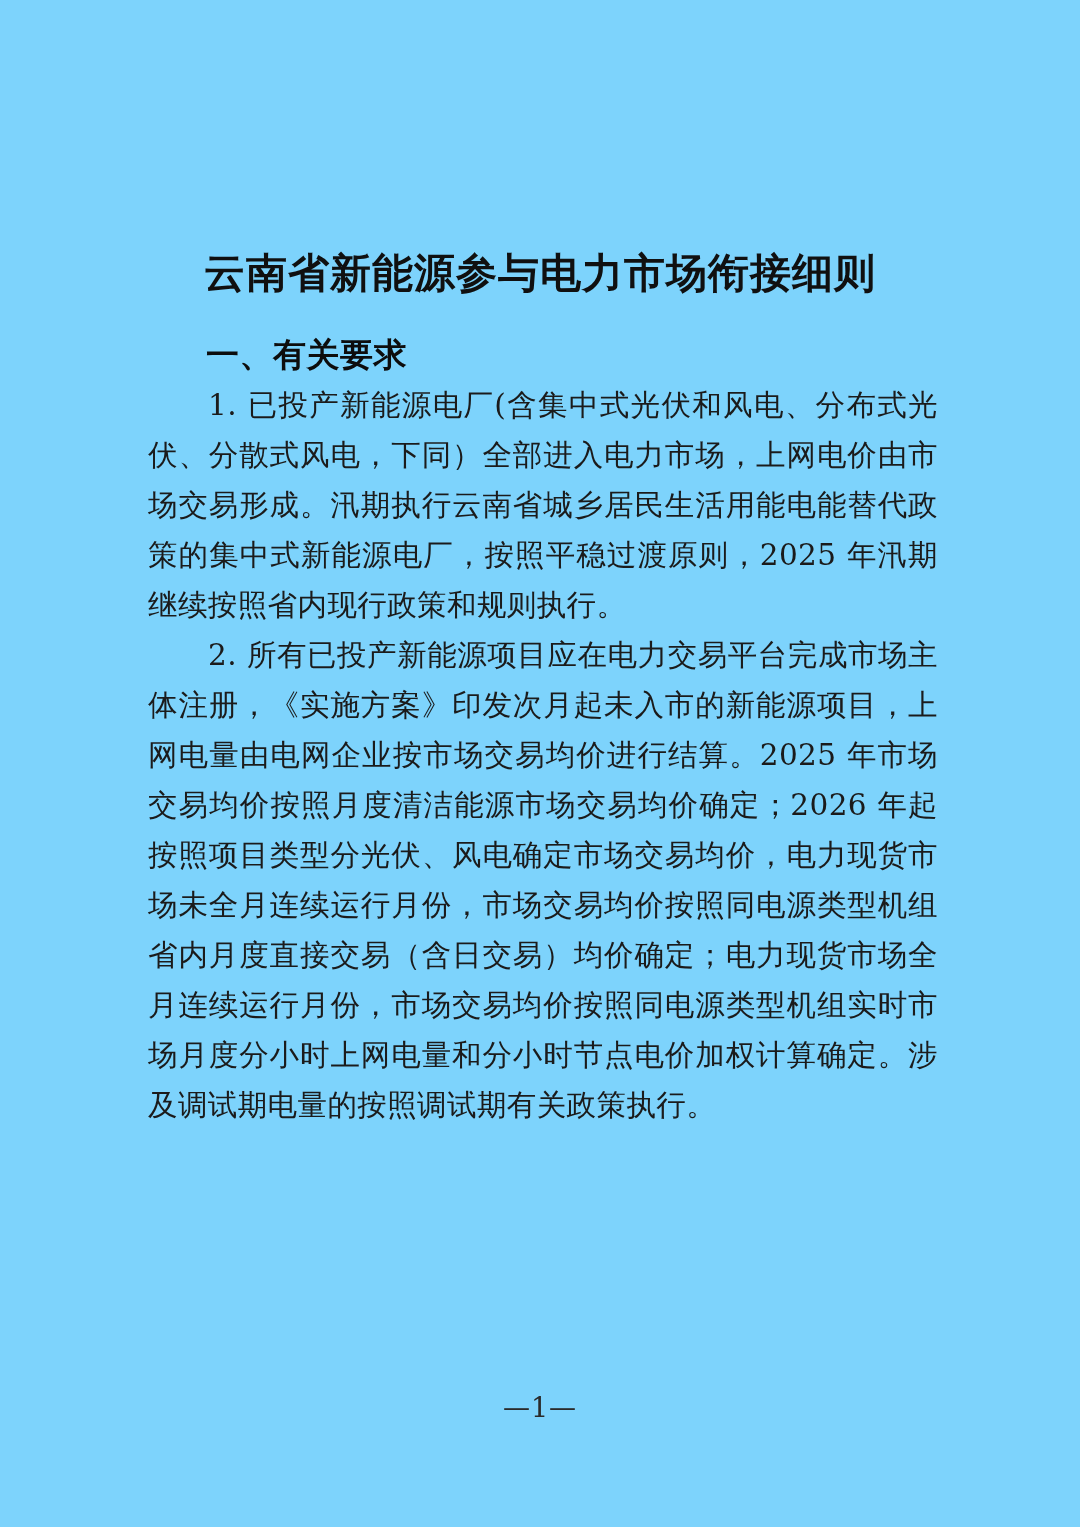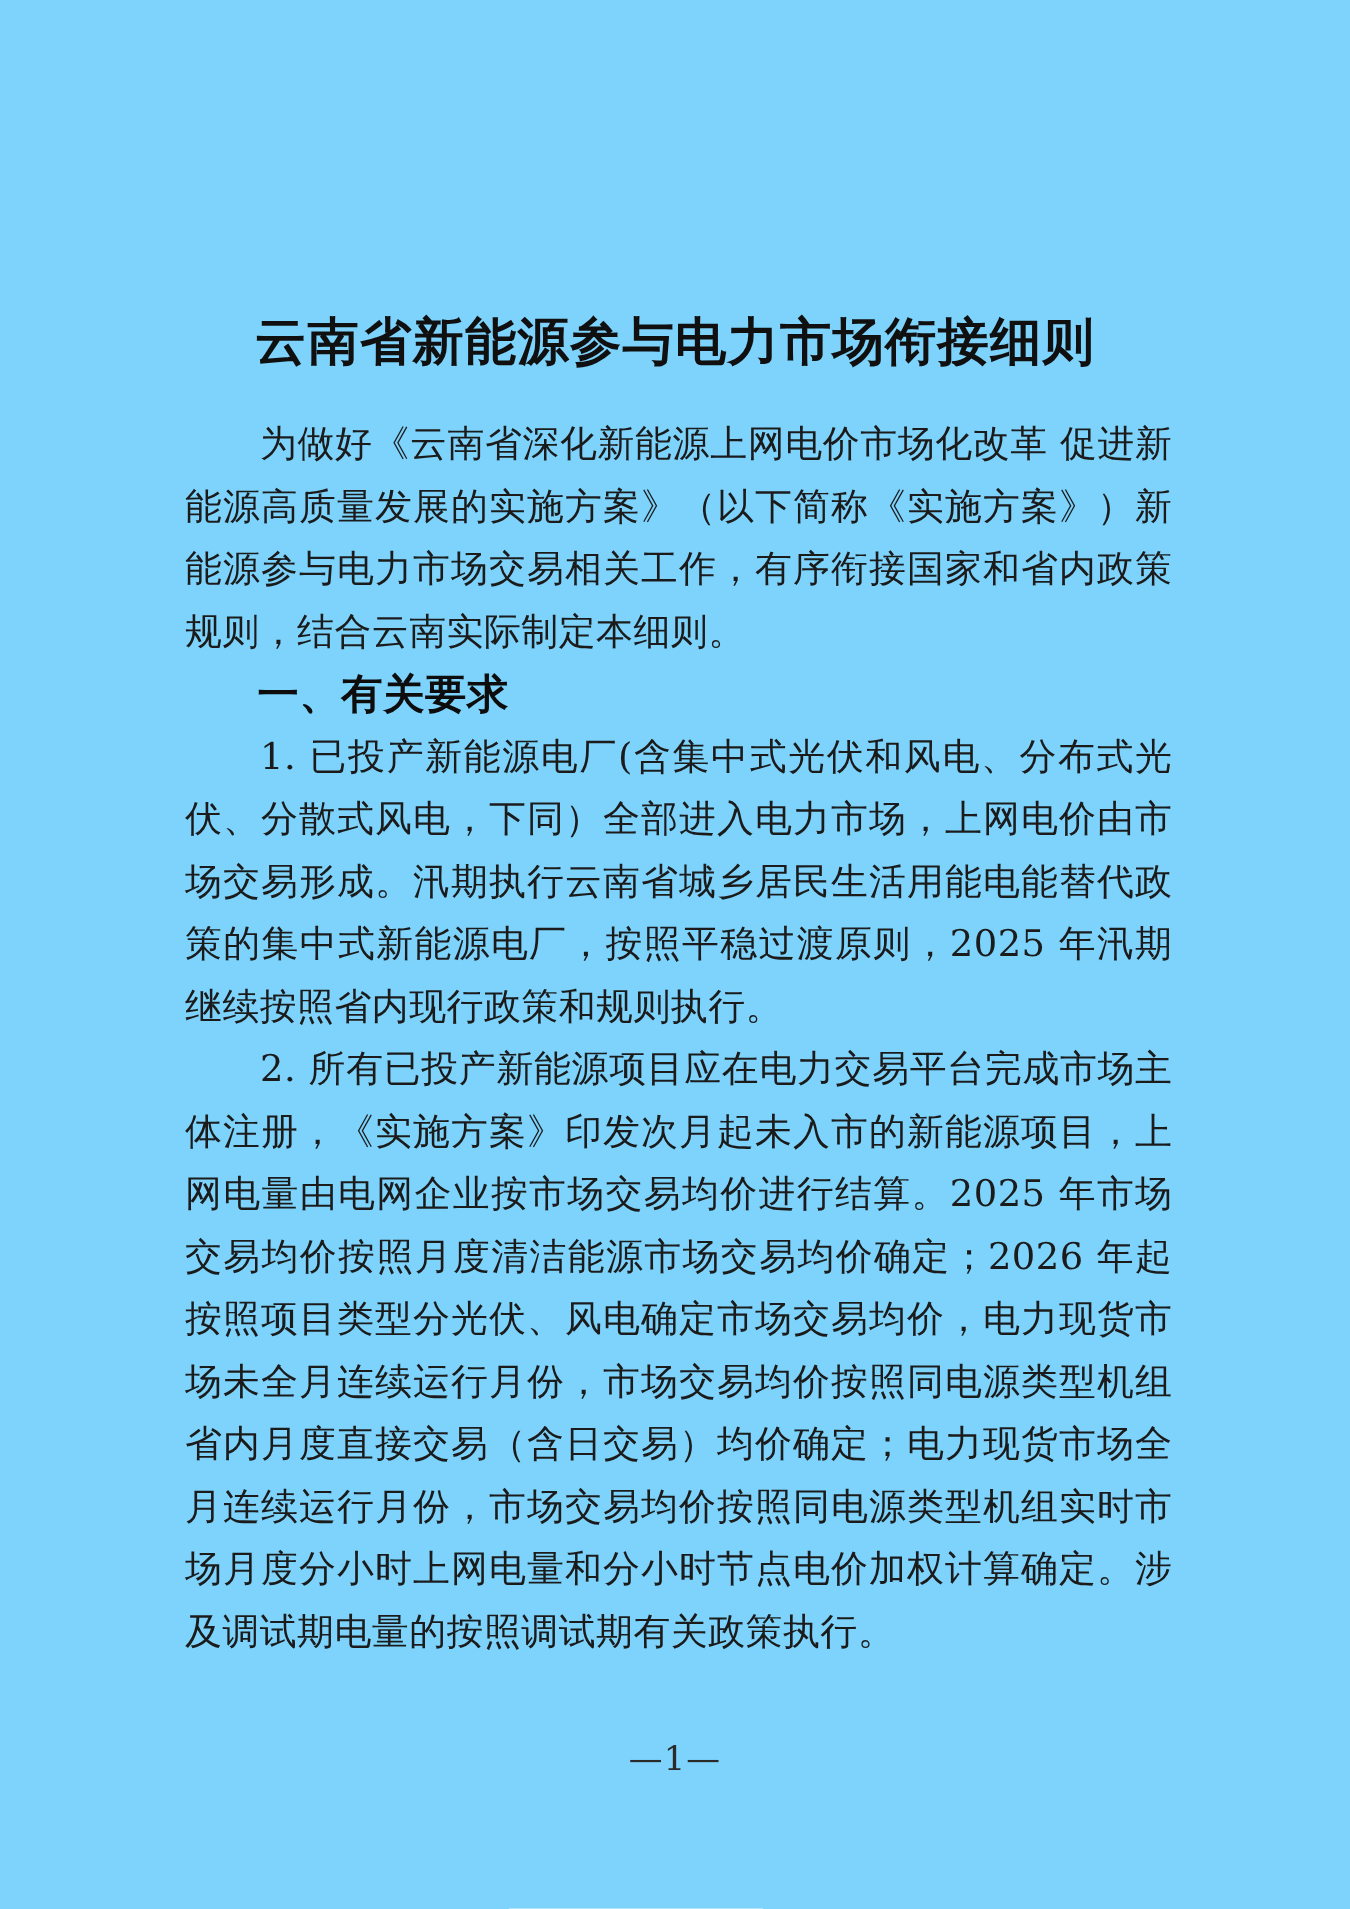--- a/index.html
+++ b/index.html
@@ -93,21 +93,20 @@
 </style>
 </head>
 <body>
 
 <div class="page">
 
   <h1 class="doc-title">云南省新能源参与电力市场衔接细则</h1>
 
   <div class="body-block">
 
-    <p class="para indent">为做好《云南省深化新能源上网电价市场化改革 促进新能源高质量发展的实施方案》（以下简称《实施方案》）新能源参与电力市场交易相关工作，有序衔接国家和省内政策规则，结合云南实际制定本细则。</p>
 
     <p class="section-heading">一、有关要求</p>
 
     <p class="para indent">1. 已投产新能源电厂(含集中式光伏和风电、分布式光伏、分散式风电，下同）全部进入电力市场，上网电价由市场交易形成。汛期执行云南省城乡居民生活用能电能替代政策的集中式新能源电厂，按照平稳过渡原则，2025 年汛期继续按照省内现行政策和规则执行。</p>
 
     <p class="para indent">2. 所有已投产新能源项目应在电力交易平台完成市场主体注册，《实施方案》印发次月起未入市的新能源项目，上网电量由电网企业按市场交易均价进行结算。2025 年市场交易均价按照月度清洁能源市场交易均价确定；2026 年起按照项目类型分光伏、风电确定市场交易均价，电力现货市场未全月连续运行月份，市场交易均价按照同电源类型机组省内月度直接交易（含日交易）均价确定；电力现货市场全月连续运行月份，市场交易均价按照同电源类型机组实时市场月度分小时上网电量和分小时节点电价加权计算确定。涉及调试期电量的按照调试期有关政策执行。</p>
 
   </div>
 
   <div class="page-footer">—1—</div>

